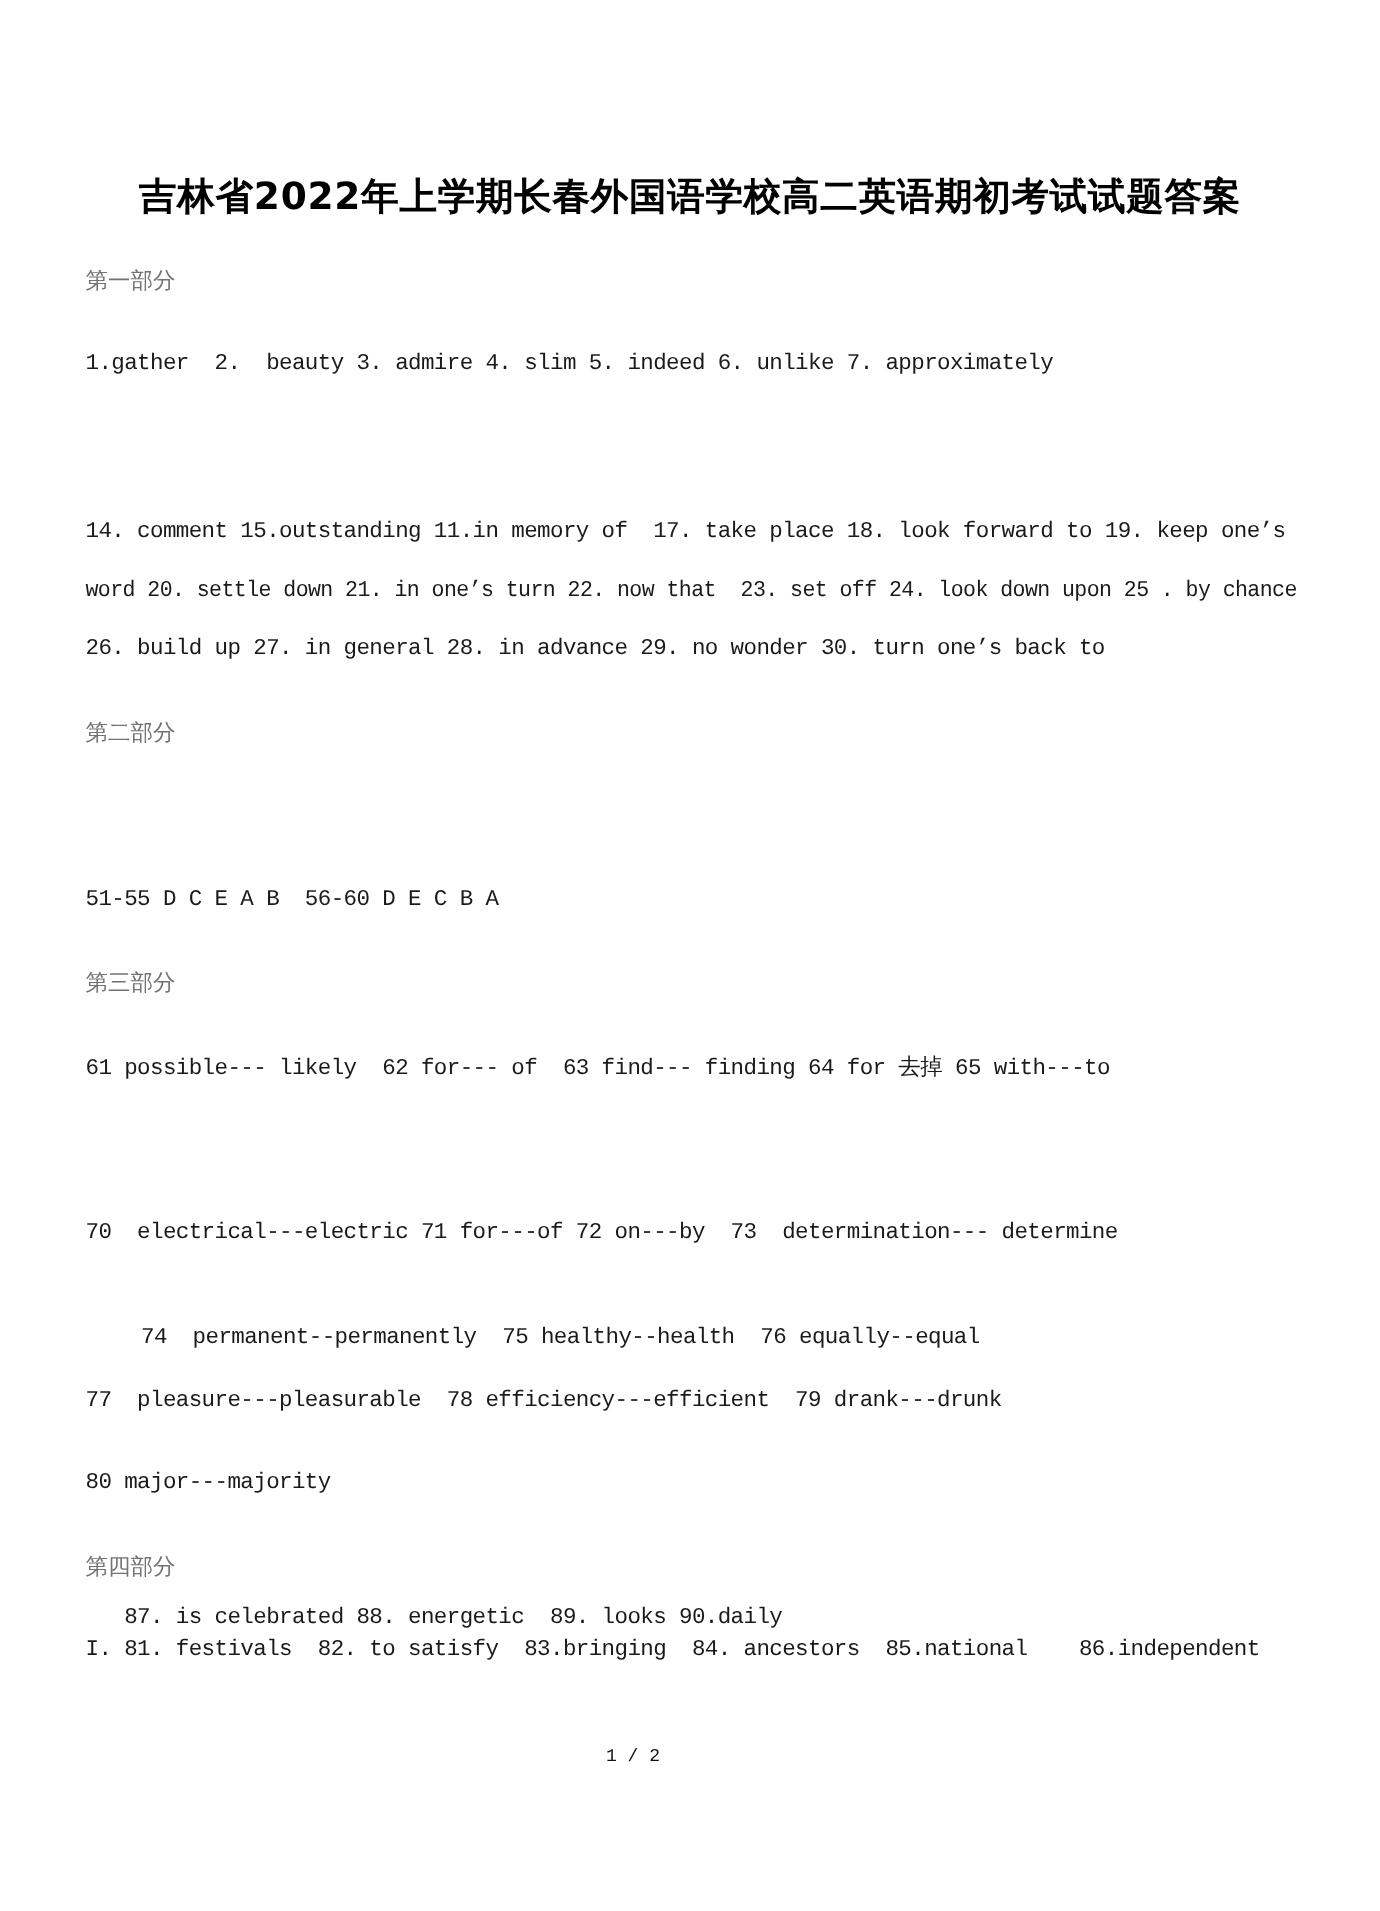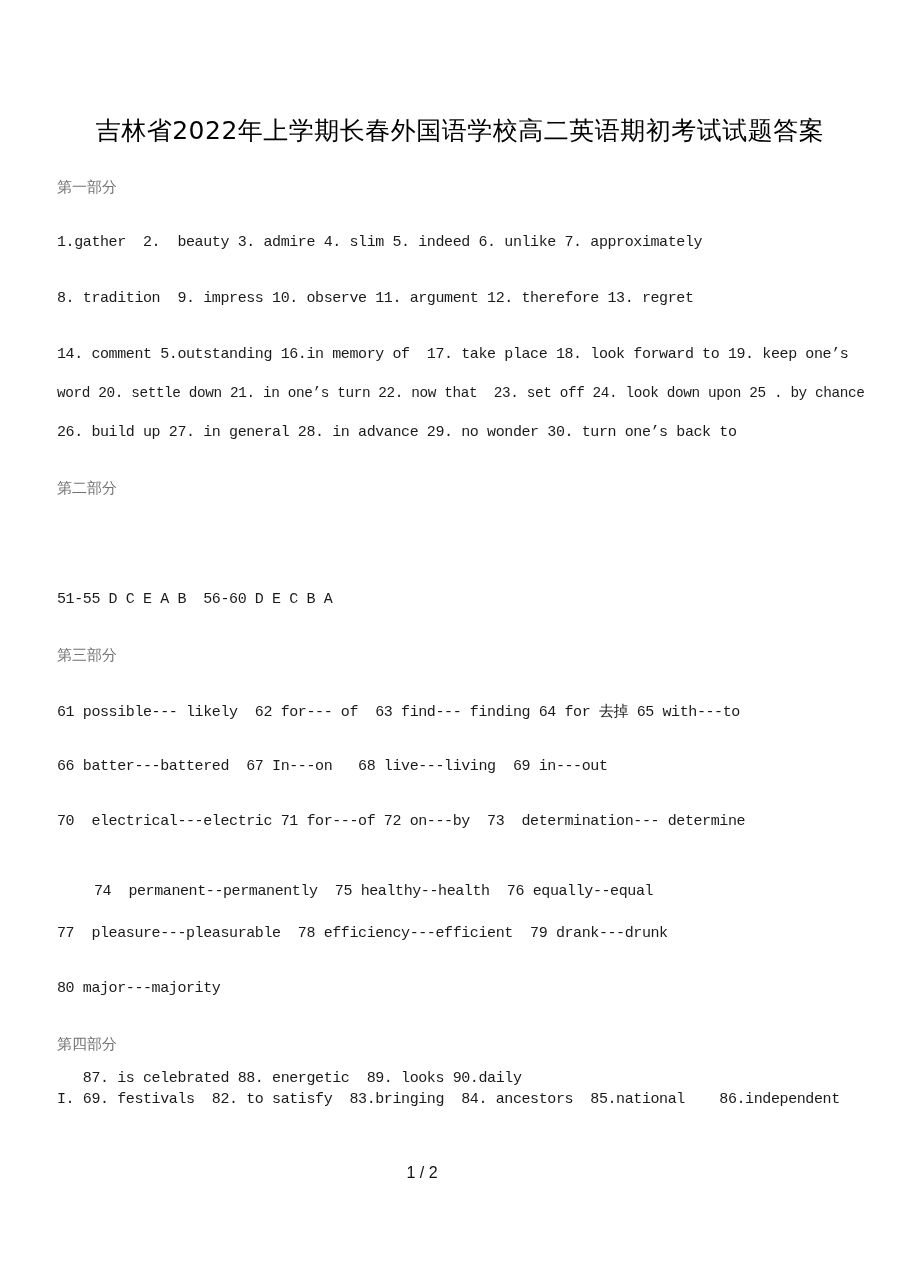--- a/index.html
+++ b/index.html
@@ -26,20 +26,21 @@
       position: absolute;
       left: 0;
       width: 920px;
       top: 114px;
       text-align: center;
       font-family: "DejaVu Sans", "Liberation Sans", sans-serif;
       font-size: 25px;
       letter-spacing: 0.5px;
       color: #000000;
       white-space: nowrap;
+      font-weight: bold;
     }
     .line {
       position: absolute;
       left: 57px;
       font-family: "Liberation Mono", "DejaVu Sans Mono", monospace;
       font-size: 15px;
       color: #1a1a1a;
       white-space: pre;
       letter-spacing: -0.4px;
       transform-origin: left top;
@@ -51,48 +52,46 @@
       font-size: 15px;
       color: #737373;
       white-space: nowrap;
     }
     .footer {
       position: absolute;
       left: 0;
       width: 844px;
       top: 1164px;
       text-align: center;
-      font-family: Liberation Sans, sans-serif;
-      font-size: 16px;
+      font-family: Liberation Mono, monospace;
+      font-size: 12px;
       color: #111111;
     }
   </style>
 </head>
 <body>
 
 <div class="page">
 
   <div class="title">吉林省2022年上学期长春外国语学校高二英语期初考试试题答案</div>
 
   <div class="heading" style="top:178px;">第一部分</div>
   <div class="line" style="top:234px;">1.gather  2.  beauty 3. admire 4. slim 5. indeed 6. unlike 7. approximately</div>
-  <div class="line" style="top:290px;">8. tradition  9. impress 10. observe 11. argument 12. therefore 13. regret</div>
-  <div class="line" style="top:346px;">14. comment 5.outstanding 16.in memory of  17. take place 18. look forward to 19. keep one’s</div>
+  <div class="line" style="top:346px;">14. comment 15.outstanding 11.in memory of  17. take place 18. look forward to 19. keep one’s</div>
   <div class="line" style="top: 385px; transform: scaleX(0.958);">word 20. settle down 21. in one’s turn 22. now that  23. set off 24. look down upon 25 . by chance</div>
   <div class="line" style="top:424px;">26. build up 27. in general 28. in advance 29. no wonder 30. turn one’s back to</div>
 
   <div class="heading" style="top:479px;">第二部分</div>
   <div class="line" style="top:591px;">51-55 D C E A B  56-60 D E C B A</div>
 
   <div class="heading" style="top:646px;">第三部分</div>
   <div class="line" style="top:702px;">61 possible--- likely  62 for--- of  63 find--- finding 64 for 去掉 65 with---to</div>
-  <div class="line" style="top:758px;">66 batter---battered  67 In---on   68 live---living  69 in---out</div>
   <div class="line" style="top:813px;">70  electrical---electric 71 for---of 72 on---by  73  determination--- determine</div>
   <div class="line" style="top:883px;margin-left:37px;">74  permanent--permanently  75 healthy--health  76 equally--equal</div>
   <div class="line" style="top:925px;">77  pleasure---pleasurable  78 efficiency---efficient  79 drank---drunk</div>
   <div class="line" style="top:980px;">80 major---majority</div>
 
   <div class="heading" style="top:1035px;">第四部分</div>
-  <div class="line" style="top:1091px;">I. 69. festivals  82. to satisfy  83.bringing  84. ancestors  85.national    86.independent</div>
+  <div class="line" style="top:1091px;">I. 81. festivals  82. to satisfy  83.bringing  84. ancestors  85.national    86.independent</div>
   <div class="line" style="top:1070px;text-align:right;">   87. is celebrated 88. energetic  89. looks 90.daily</div>
 
   <div class="footer">1 / 2</div>
 </div>
 
 </body></html>

